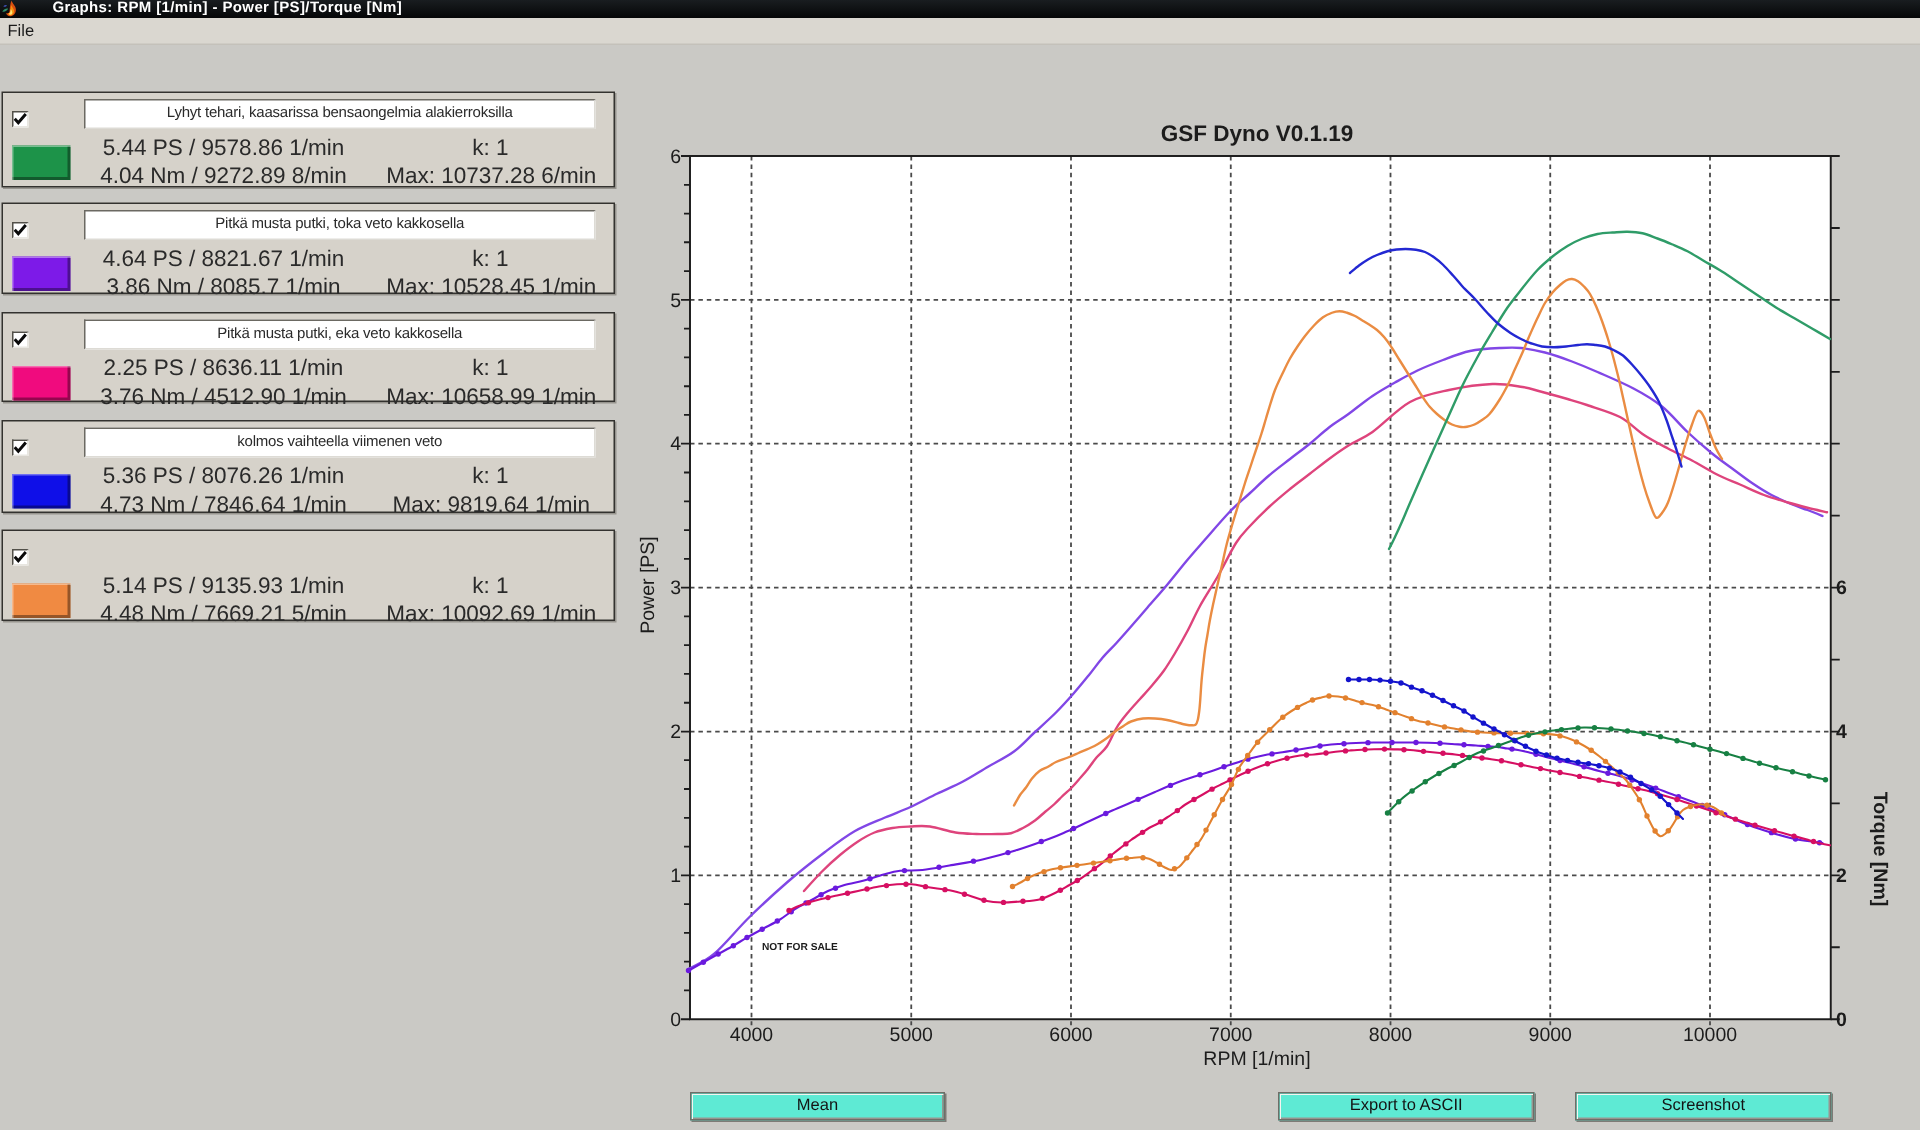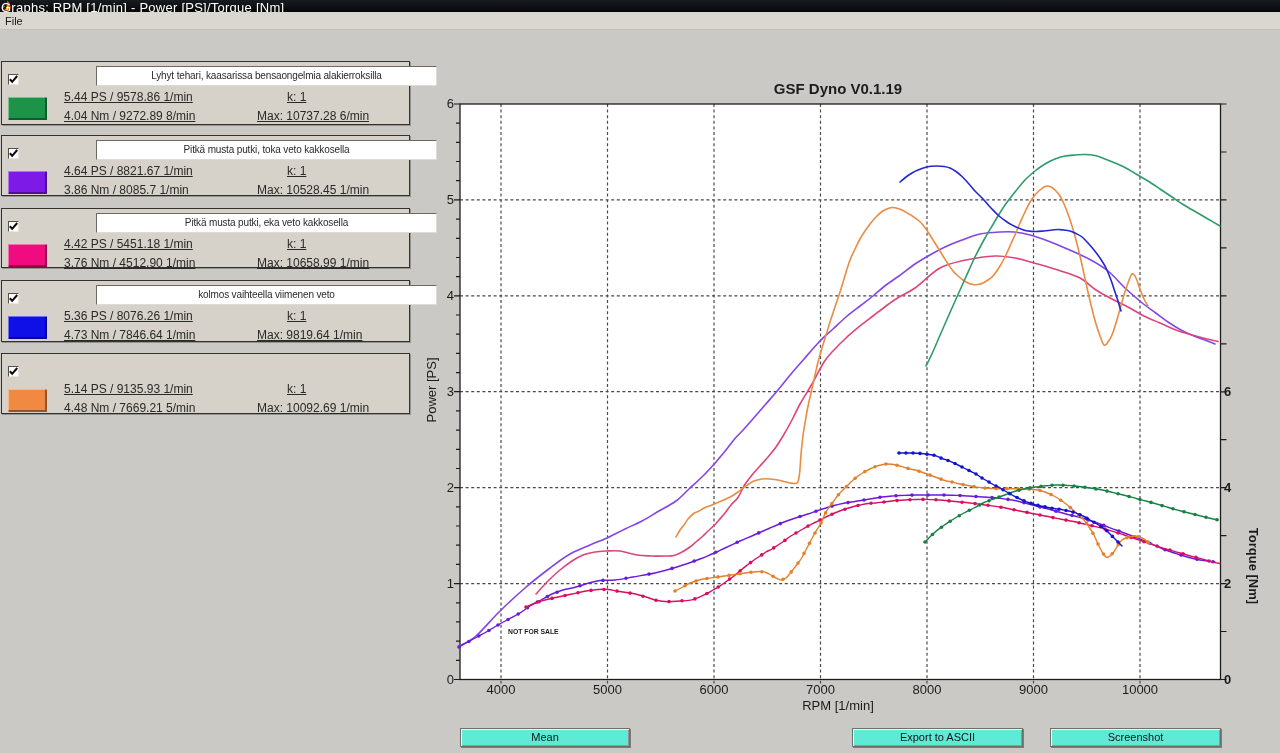--- a/index.html
+++ b/index.html
@@ -1,25 +1,25 @@
 <!DOCTYPE html>
 <html><head><meta charset="utf-8"><style>
 * { margin:0; padding:0; box-sizing:border-box; }
 html,body { width:1280px; height:753px; overflow:hidden; font-family:"Liberation Sans",sans-serif; }
 body { background:#cac9c5; position:relative; }
 #titlebar { position:absolute; left:0; top:0; width:1280px; height:12px; background:linear-gradient(#191d20,#050607); }
-#titlebar .t { position:absolute; left:1px; top:0px; color:#fff; font-size:13px; font-weight:normal; letter-spacing:0.25px; }
+#titlebar .t { position:absolute; left:35px; top:0px; color:#fff; font-size:10px; font-weight:bold; letter-spacing:0.25px; }
 #menubar { position:absolute; left:0; top:12px; width:1280px; height:18px; background:#dad7d0; border-bottom:1px solid #c4c1ba;padding-left:27px; }
 #menubar .m { position:absolute; left:5px; top:3px; font-size:11px; color:#1a1a1a; }
 .panel { position:absolute; left:1px; width:409px; background:#d6d2ca; border:1px solid #33322f; box-shadow:1px 1px 0 #96948e; }
 .chk { position:absolute; left:6px; top:12px; width:11px; height:11px; background:#fff; border:1px solid; border-color:#525049 #e8e6e0 #e8e6e0 #525049; }
 .chk svg { position:absolute; left:0px; top:0px; }
-.tfield { position:absolute; left:54px; top:4px; width:341px; height:20px; background:#fff; border:1px solid; border-color:#6b6962 #dddbd5 #dddbd5 #6b6962; font-size:10px; letter-spacing:-0.15px; color:#2a2a2a; text-align:center; line-height:18px; white-space:nowrap;margin-left:40px; }
+.tfield { position:absolute; left:54px; top:4px; width:341px; height:20px; background:#fff; border:1px solid; border-color:#6b6962 #dddbd5 #dddbd5 #6b6962; font-size:10px; letter-spacing:-0.15px; color:#2a2a2a; text-align:center; line-height:18px; white-space:nowrap; }
 .swatch { position:absolute; left:6px; top:35px; width:39px; height:23px; box-shadow:inset 1px 1px 0 rgba(255,255,255,0.4), inset -2px -2px 0 rgba(0,0,0,0.38); }
-.row { position:absolute; font-size:12px; color:#2a2a2a; text-align:left; white-space:nowrap;text-decoration:underline; }
+.row { position:absolute; font-size:15px; color:#2a2a2a; text-align:center; white-space:nowrap; }
 .btn { position:absolute; top:728px; height:18.5px; background:#5eead4; border:1px solid #6f6e68; box-shadow:inset 1px 1px 0 #f6f4f0, inset -1px -1px 0 #979590, 1px 1px 0 #7d7b76; font-size:11px; color:#141414; text-align:center; line-height:17px; }
 </style></head><body>
 <div id="titlebar">
     <svg width="16" height="12" viewBox="0 0 16 12" style="position:absolute;left:0px;top:0px">
       <path d="M1.5 7.8 C2.6 6.1 4.3 5.4 5.4 5.9 C4.9 7.1 3.2 8.2 1.5 7.8 Z" fill="#2f8f68"></path>
       <path d="M2.2 4.2 C3 3.4 4 3.2 4.6 3.6 C4.2 4.4 3.1 4.9 2.2 4.2 Z" fill="#3f4fb0"></path>
       <path d="M7.6 0.3 C8.4 2.6 10.6 3.8 10.6 6.4 C10.6 9 9 10.6 7.2 10.8 C5.6 11 4.2 10 4.1 8.7 C5.3 9.1 6.3 8.6 6.4 7.3 C6.5 5.3 6.9 2.3 7.6 0.3 Z" fill="#d94f10"></path>
       <path d="M7.5 3.3 C8.1 5 9.4 5.9 9.4 7.4 C9.4 9.2 8.2 10.2 7.1 10.3 C6.1 10.3 5.3 9.6 5.3 8.9 C6.2 9 6.9 8.3 7 7.2 C7.1 5.9 7.2 4.5 7.5 3.3 Z" fill="#f6920f"></path>
       <path d="M7.3 6 C7.7 6.9 8.2 7.5 8.2 8.4 C8.2 9.4 7.6 9.9 7 9.9 C6.4 9.9 6 9.5 6 9 C6.6 8.9 6.9 8.3 6.9 7.5 C6.9 6.9 7.1 6.4 7.3 6 Z" fill="#fce573"></path>
     </svg>
@@ -55,21 +55,21 @@
   <div class="row" style="top:46.5px;left:255px;width:141px">Max: 10528.45 1/min</div>
 </div>
 <div class="panel" style="top:208px;height:60px">
   <div class="chk">
       <svg width="9" height="9" viewBox="0 0 9 9">
         <path d="M0.8 4.2 L3.2 6.8 L8.2 1.0" stroke="#0a0a0a" stroke-width="2" fill="none"></path>
       </svg>
     </div>
   <div class="tfield">Pitkä musta putki, eka veto kakkosella</div>
   <div class="swatch" style="background:#f00b7e"></div>
-  <div class="row" style="top:28px;left:62px;width:170px">4.42 PS / 5451.18 1/min</div>
+  <div class="row" style="top:28px;left:62px;width:170px">2.25 PS / 8636.11 1/min</div>
   <div class="row" style="top:28px;left:285px;width:80px">k: 1</div>
   <div class="row" style="top:46.5px;left:62px;width:170px">3.76 Nm / 4512.90 1/min</div>
   <div class="row" style="top:46.5px;left:255px;width:141px">Max: 10658.99 1/min</div>
 </div>
 <div class="panel" style="top:280px;height:62px">
   <div class="chk">
       <svg width="9" height="9" viewBox="0 0 9 9">
         <path d="M0.8 4.2 L3.2 6.8 L8.2 1.0" stroke="#0a0a0a" stroke-width="2" fill="none"></path>
       </svg>
     </div>

